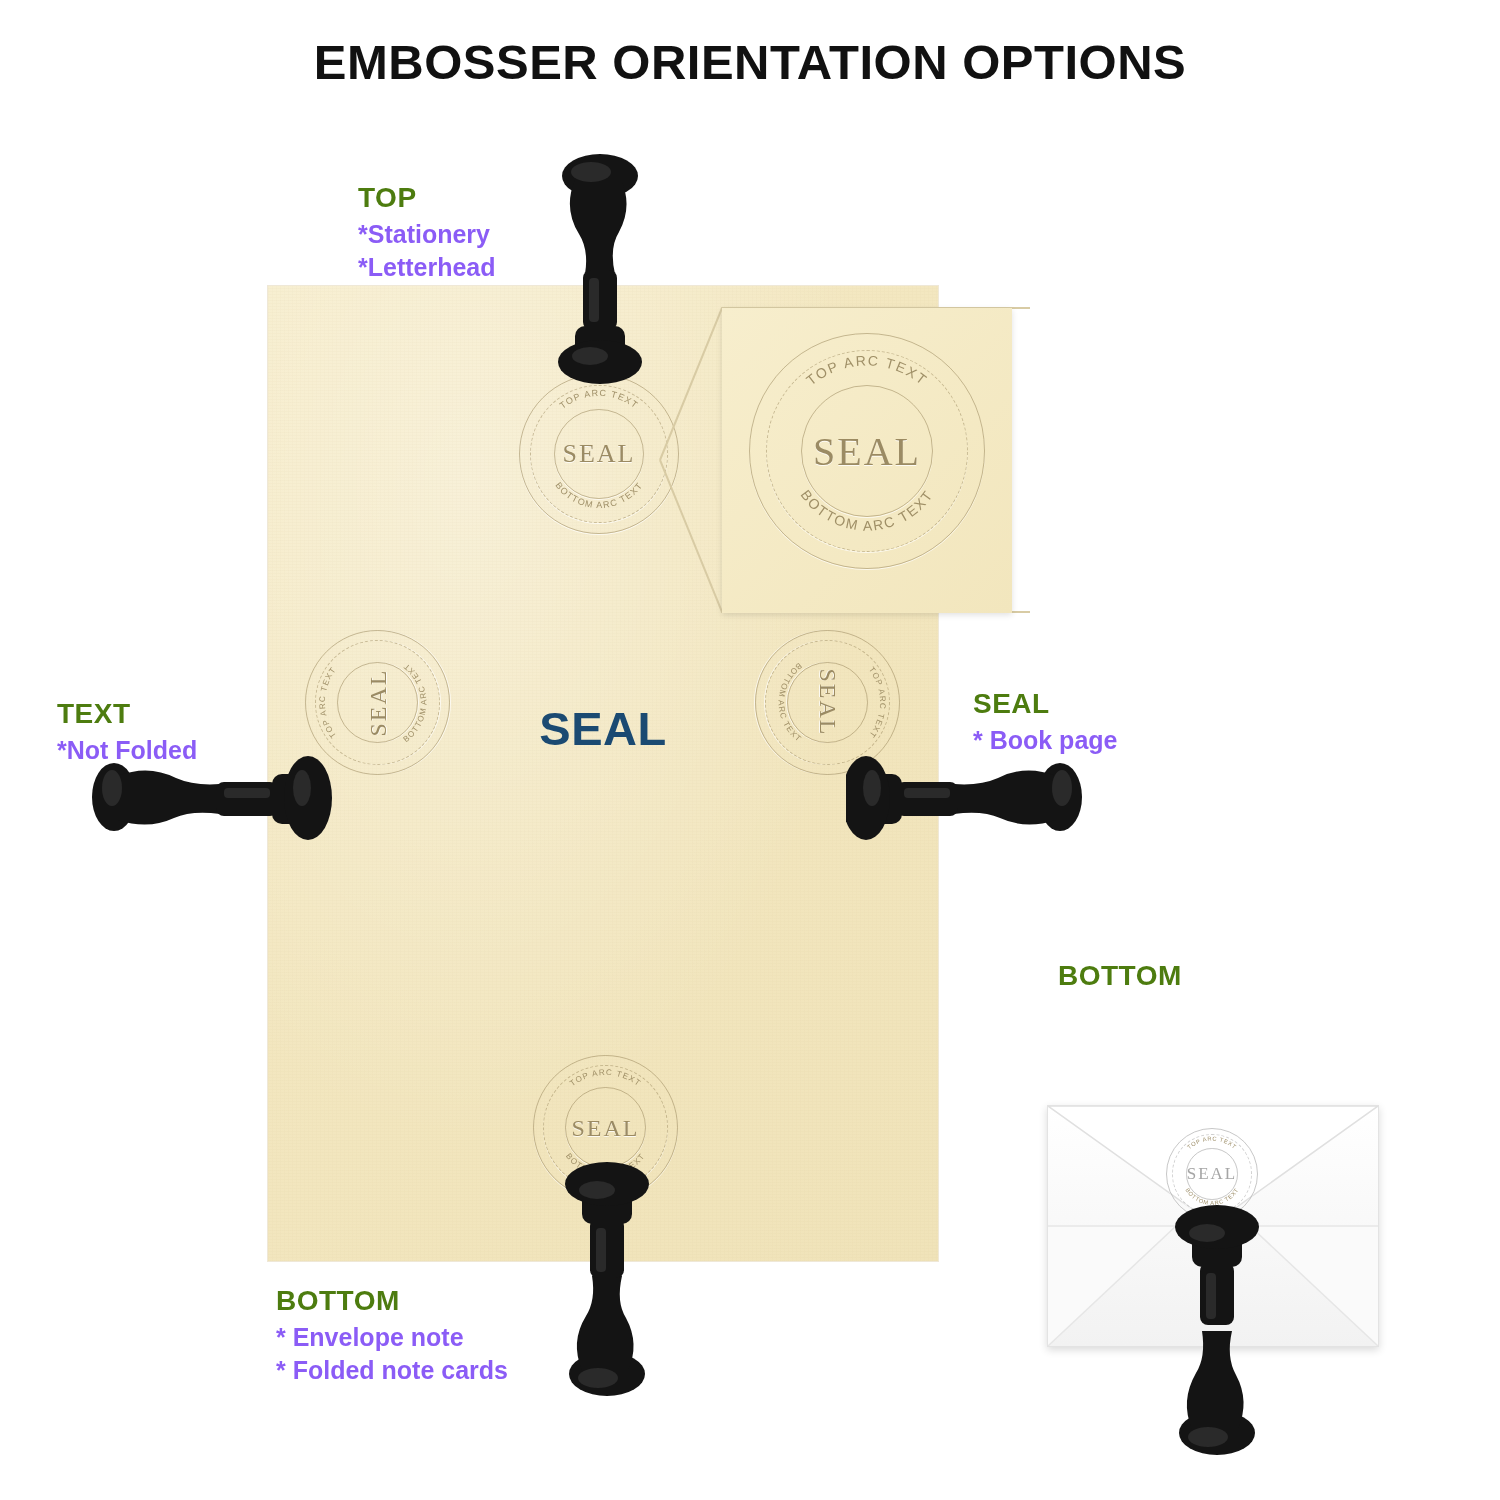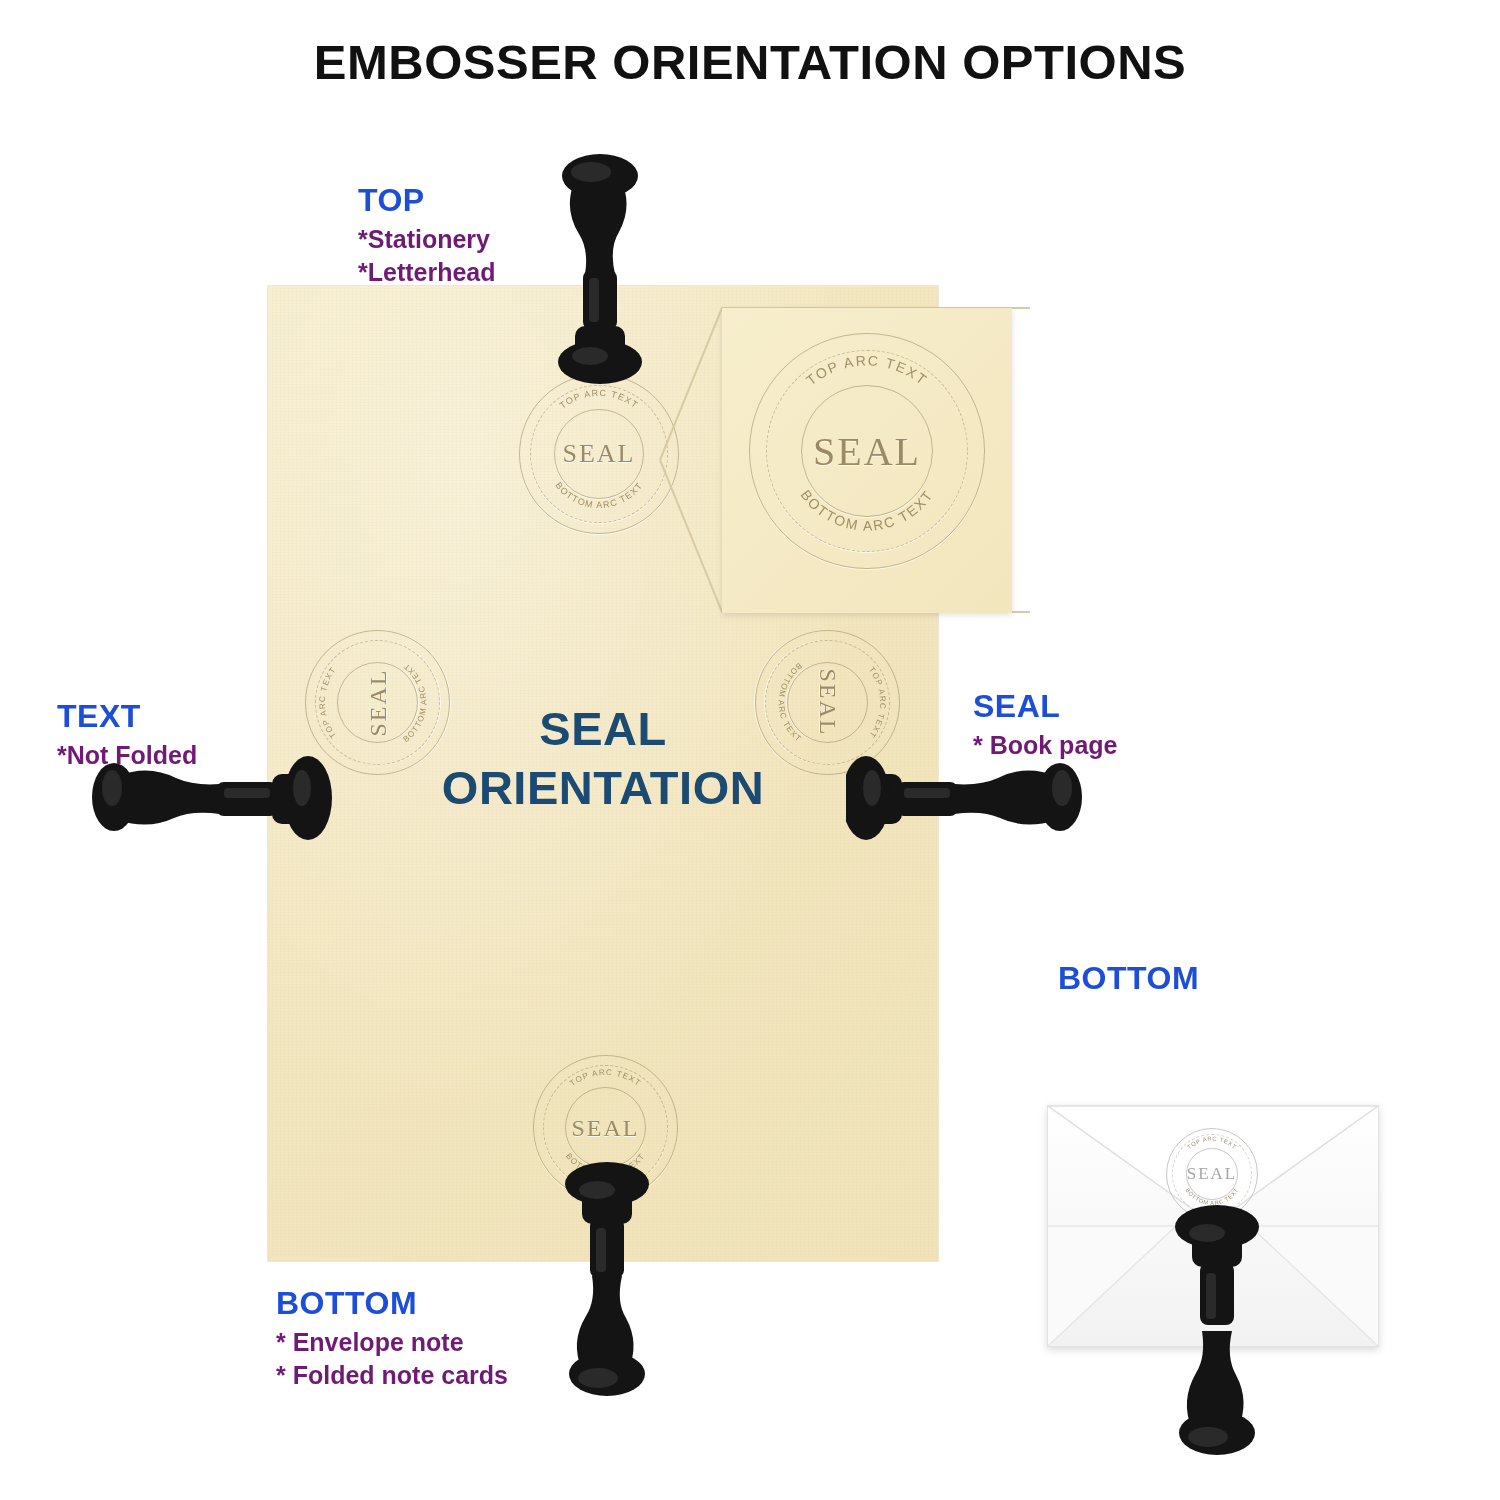--- a/index.html
+++ b/index.html
@@ -99,28 +99,28 @@
     letter-spacing:1.2px;
   }
 
   
   .embosser{position:absolute;}
   .embosser svg{display:block;}
 
   
   .label{position:absolute;}
   .label .lbl-title{
-    color:#1d4ed8;
+    color:#4d7c0f;
     font-weight:bold;
-    font-size:32px;
+    font-size:28px;
     letter-spacing:0.5px;
     margin-bottom:4px;
   }
   .label .lbl-line{
-    color:#701a75;
+    color:#8b5cf6;
     font-weight:bold;
     font-size:25px;
     line-height:1.3;
   }
 
   
   .envelope{
     position:absolute;
     left:1047px;top:1105px;
     width:330px;height:240px;
@@ -194,21 +194,20 @@
       <path id="arcBotD" d="M 26,80 A 54,54 0 0 0 134,80"></path>
     </defs>
     <text font-size="9"><textPath href="#arcTopD" startOffset="50%" text-anchor="middle">TOP ARC TEXT</textPath></text>
     <text font-size="9"><textPath href="#arcBotD" startOffset="50%" text-anchor="middle">BOTTOM ARC TEXT</textPath></text>
   </svg>
   <div class="seal-word" style="font-size:24px;">SEAL</div>
 </div>
 
 <div class="paper-caption">
   <div>SEAL</div>
-  <div>ORIENTATION</div>
 </div>
 
 <svg class="zoom-lines" viewBox="0 0 430 340">
   <polyline points="60,170 122,18 430,18" fill="none" stroke="#d8cba4" stroke-width="2"></polyline>
   <polyline points="60,170 122,322 430,322" fill="none" stroke="#d8cba4" stroke-width="2"></polyline>
 </svg>
 
 <div class="zoom-box">
   <div class="seal" style="left:27px;top:25px;width:236px;height:236px;">
     <div class="ring-outer"></div>

